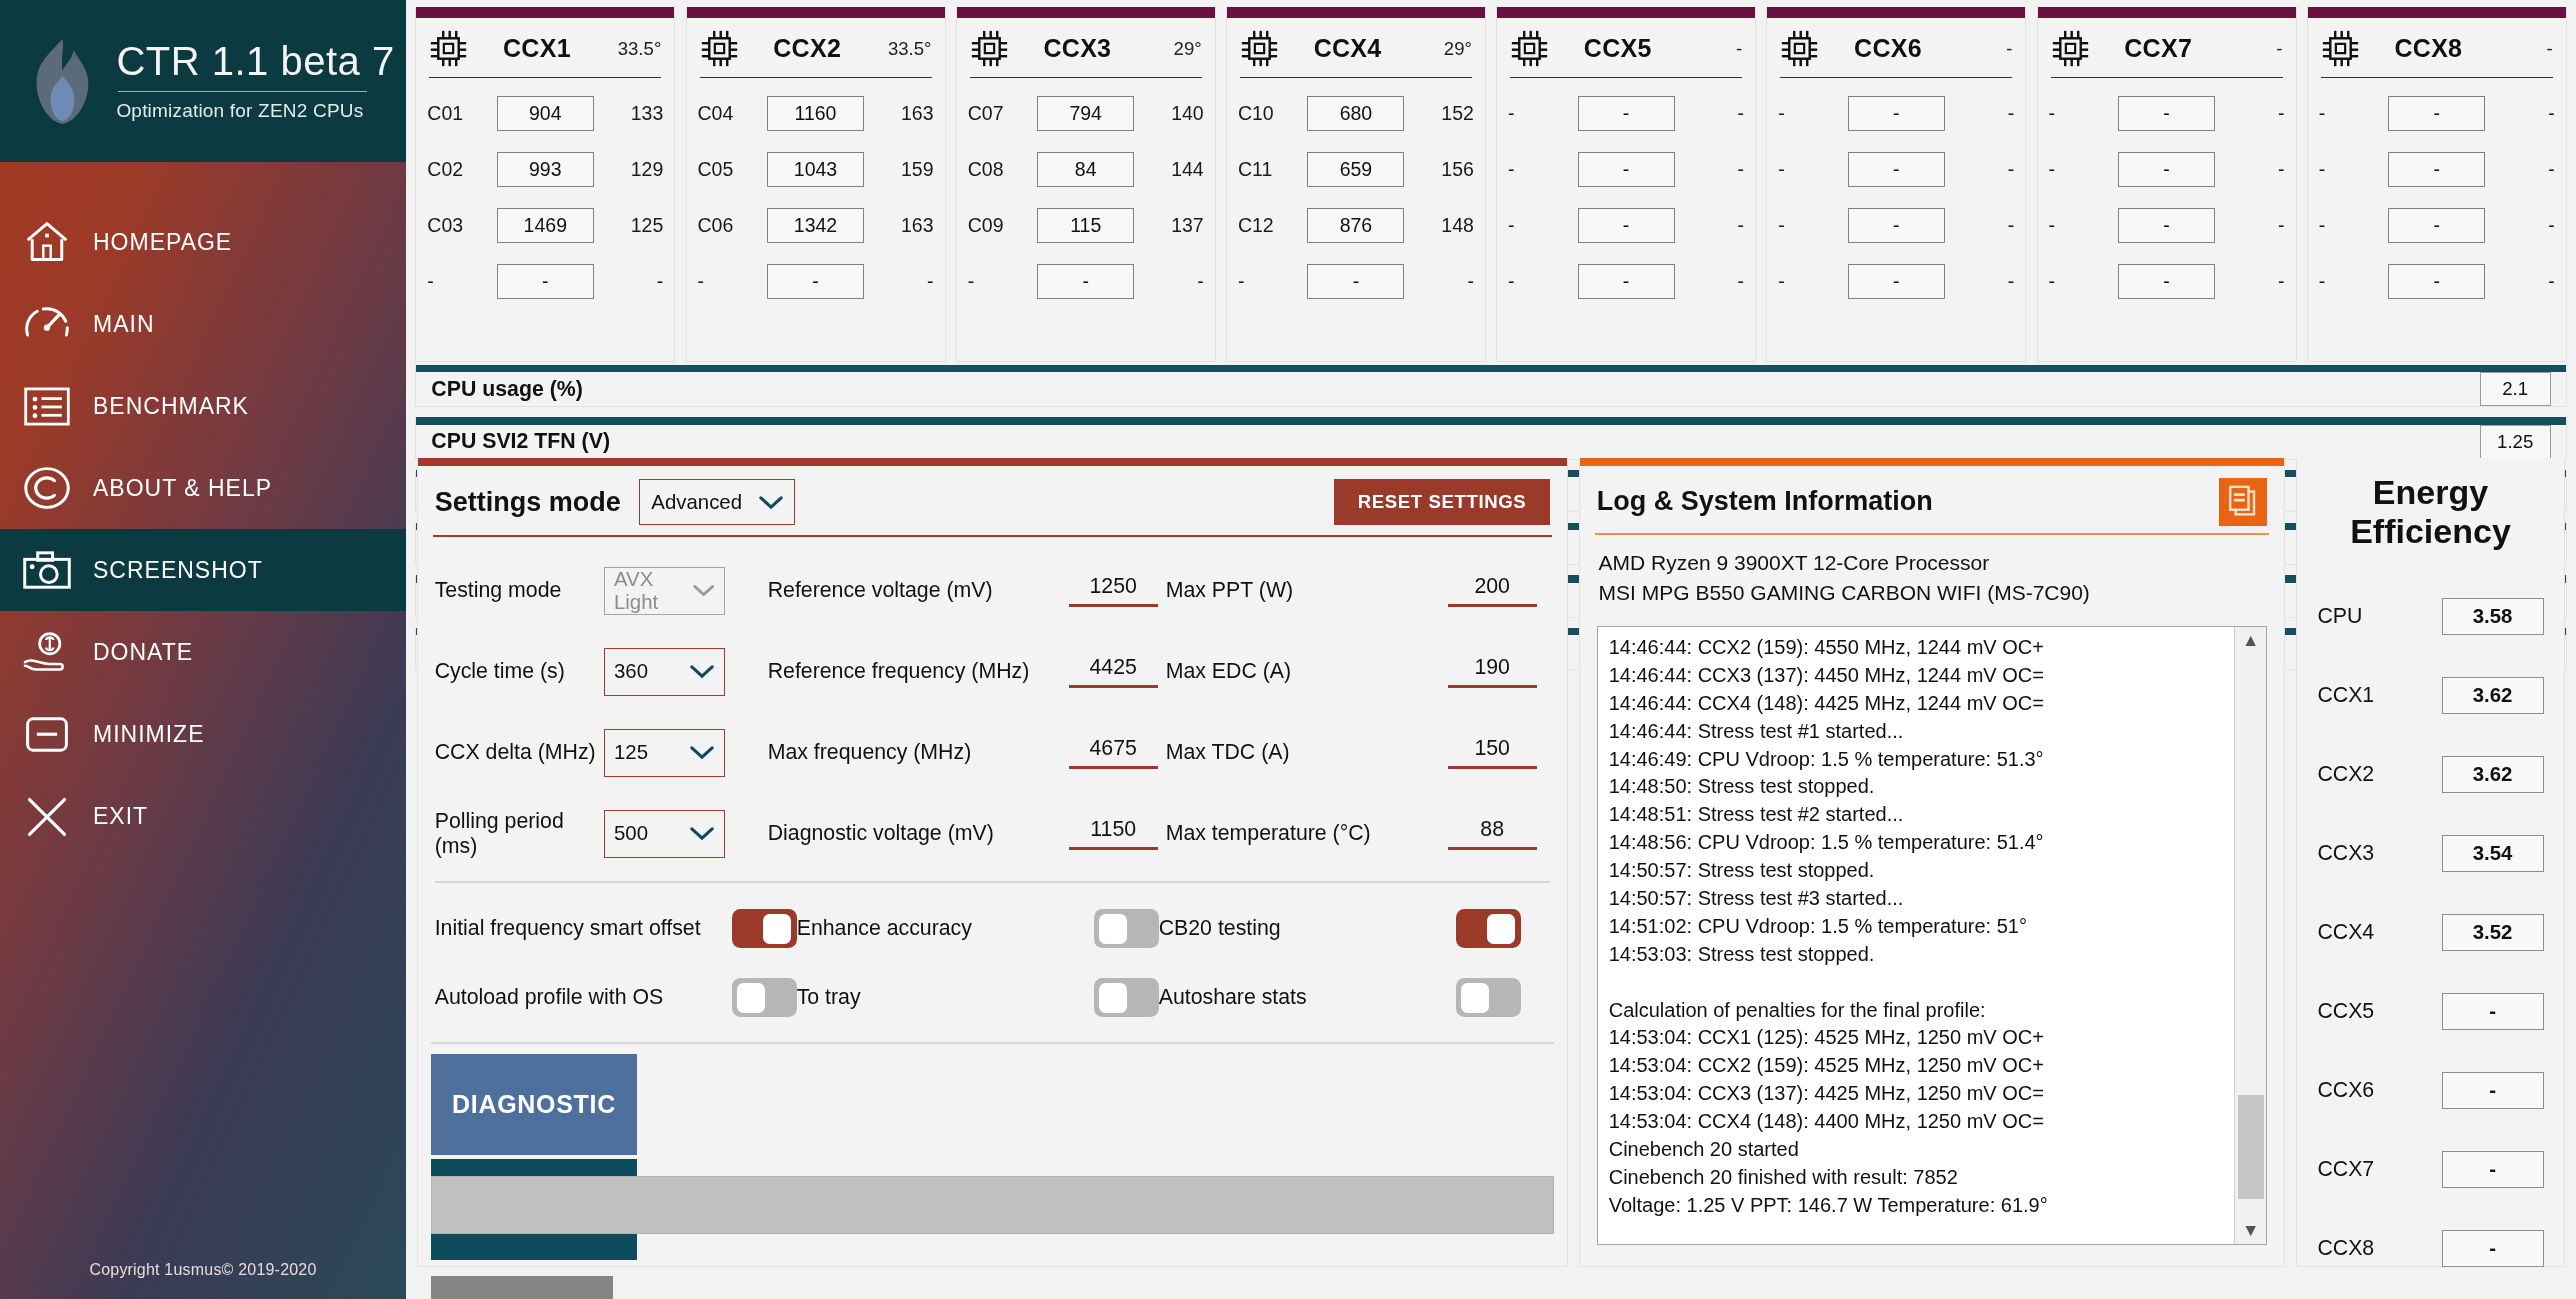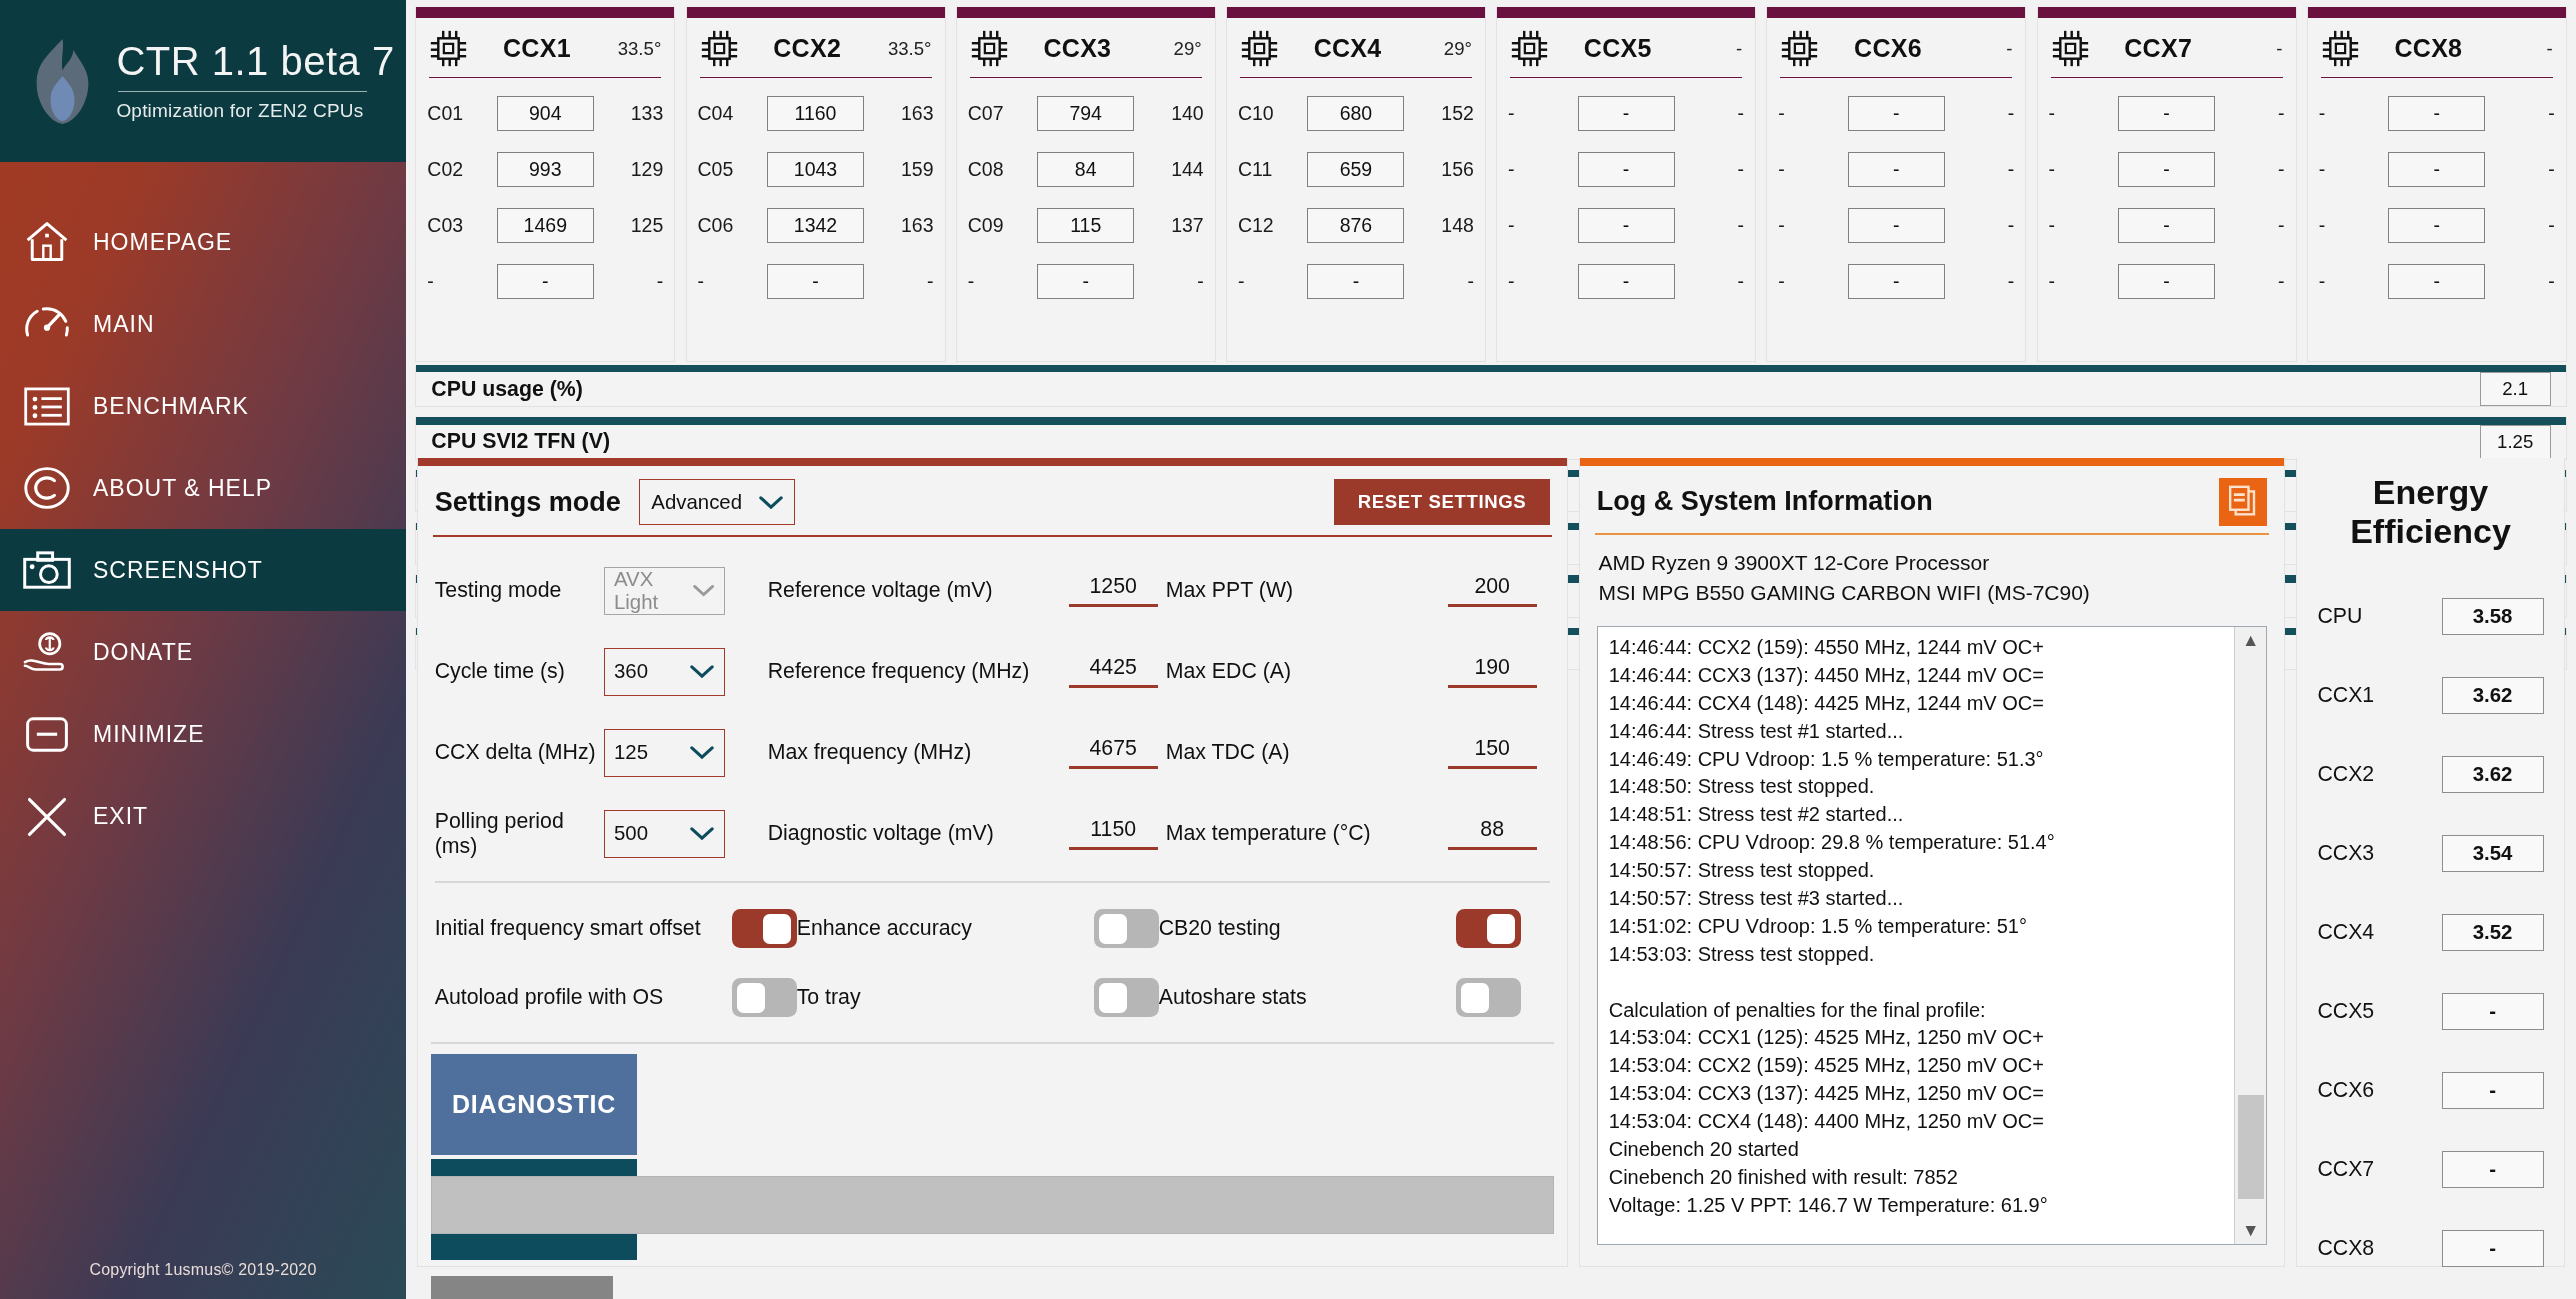--- a/index.html
+++ b/index.html
@@ -997,21 +997,21 @@
         </div>
         <div id="log-box">
           <div id="log-text">
               <div>14:46:44: CCX2 (159): 4550 MHz, 1244 mV  OC+</div>
               <div>14:46:44: CCX3 (137): 4450 MHz, 1244 mV  OC=</div>
               <div>14:46:44: CCX4 (148): 4425 MHz, 1244 mV  OC=</div>
               <div>14:46:44: Stress test #1 started...</div>
               <div>14:46:49: CPU Vdroop: 1.5 % temperature: 51.3°</div>
               <div>14:48:50: Stress test stopped.</div>
               <div>14:48:51: Stress test #2 started...</div>
-              <div>14:48:56: CPU Vdroop: 29.8 % temperature: 51.4°</div>
+              <div>14:48:56: CPU Vdroop: 1.5 % temperature: 51.4°</div>
               <div>14:50:57: Stress test stopped.</div>
               <div>14:50:57: Stress test #3 started...</div>
               <div>14:51:02: CPU Vdroop: 1.5 % temperature: 51°</div>
               <div>14:53:03: Stress test stopped.</div>
               <div class="blank"></div>
               <div>Calculation of penalties for the final profile:</div>
               <div>14:53:04: CCX1 (125): 4525 MHz, 1250 mV  OC+</div>
               <div>14:53:04: CCX2 (159): 4525 MHz, 1250 mV  OC+</div>
               <div>14:53:04: CCX3 (137): 4425 MHz, 1250 mV  OC=</div>
               <div>14:53:04: CCX4 (148): 4400 MHz, 1250 mV  OC=</div>

